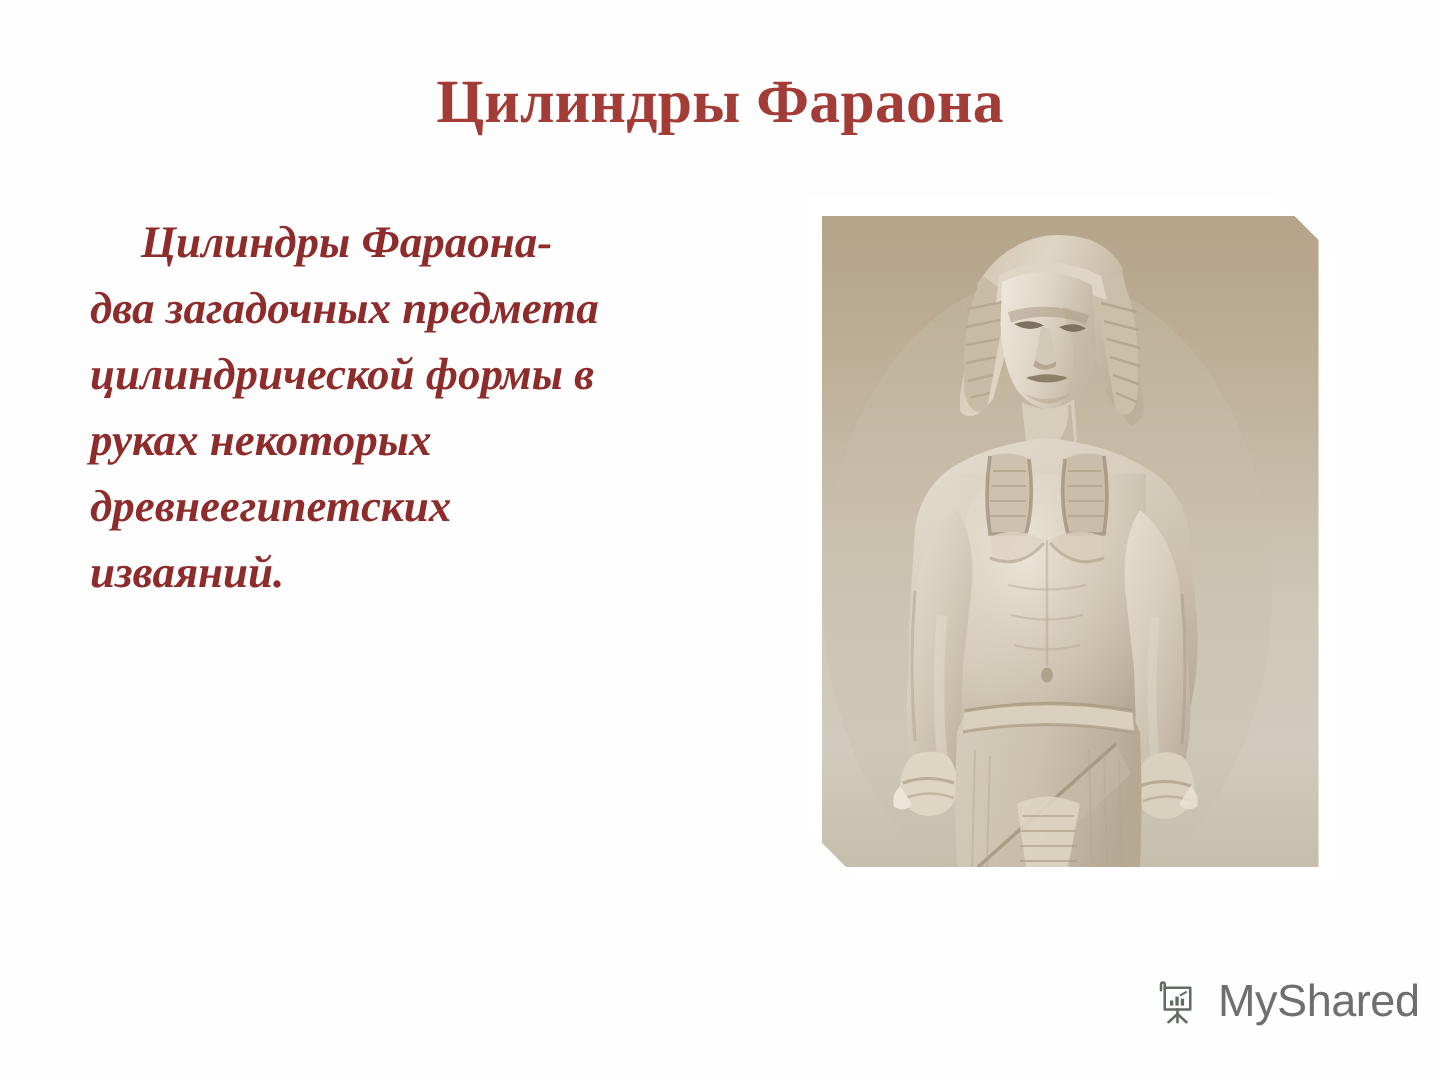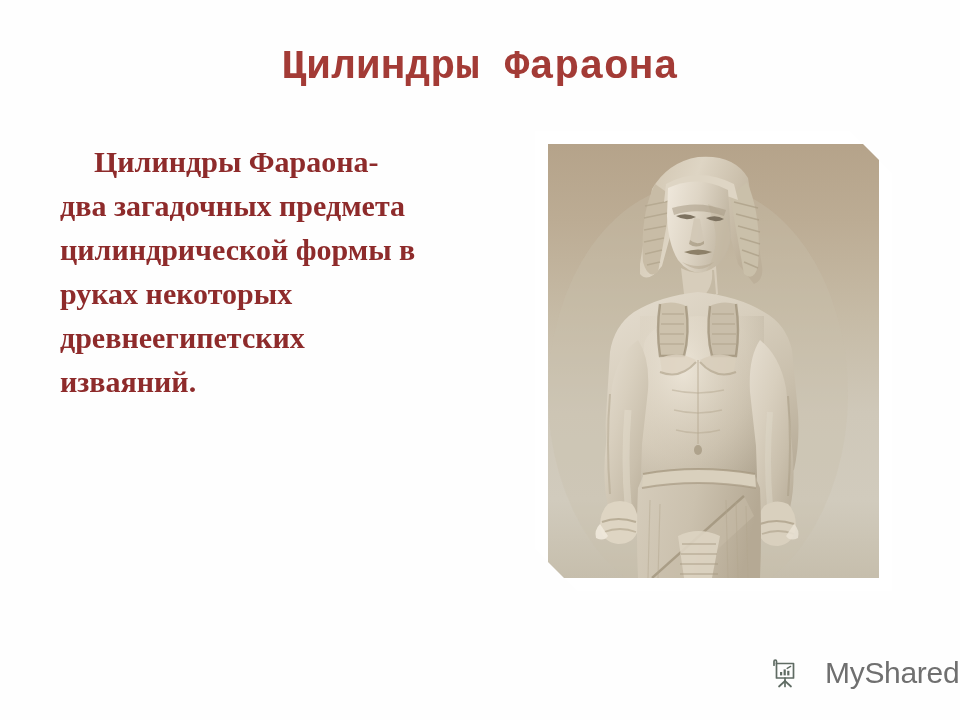--- a/index.html
+++ b/index.html
@@ -21,40 +21,41 @@
     background: #fefefe;
   }
 
   
   #slide-title {
     position: absolute;
     left: 0;
     top: 42px;
     width: 960px;
     text-align: center;
-    font-family: Liberation Mono, monospace;
+    font-family: Liberation Serif, serif;
     font-weight: bold;
     font-size: 41px;
     line-height: 50px;
     letter-spacing: 0.2px;
     color: #A33B36;
     white-space: nowrap;
   }
 
   
   #body-text {
     position: absolute;
     left: 60px;
     top: 140px;
     width: 455px;
     font-family: "Liberation Serif", serif;
     font-weight: bold;
     font-size: 30px;
     line-height: 44px;
     color: #8E2B2B;
+    font-style: italic;
   }
   .para {
     margin: 0;
     text-indent: 34px;
     white-space: pre-line;
   }
   .para + .para {
     margin-top: 0;
   }
 
@@ -102,22 +103,21 @@
     display: block;
   }
 
   
   #watermark {
     position: absolute;
     left: 771px;
     top: 652px;
     height: 42px;
     display: flex;
-    align-items: center;
-    gap: 22px;
+    gap: 9px;
   }
   #watermark-icon {
     width: 32px;
     height: 32px;
     display: block;
   }
   #watermark-text {
     font-family: "Liberation Sans", sans-serif;
     font-size: 30px;
     font-weight: 400;

